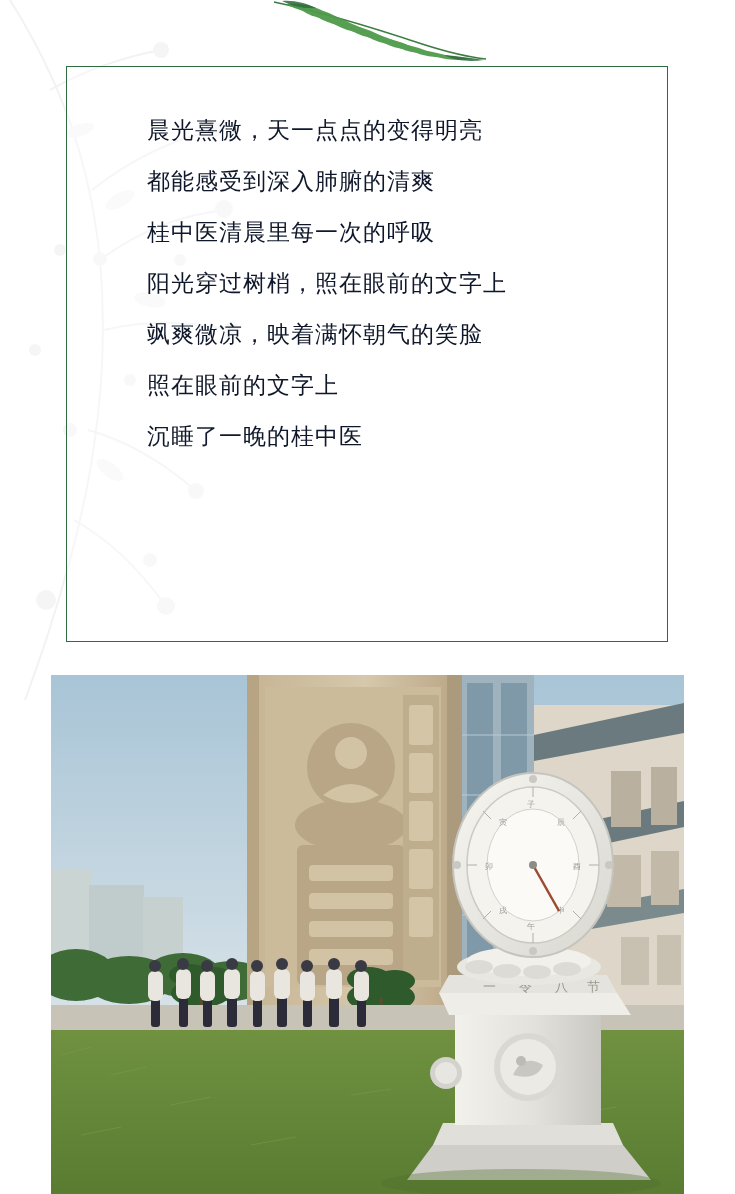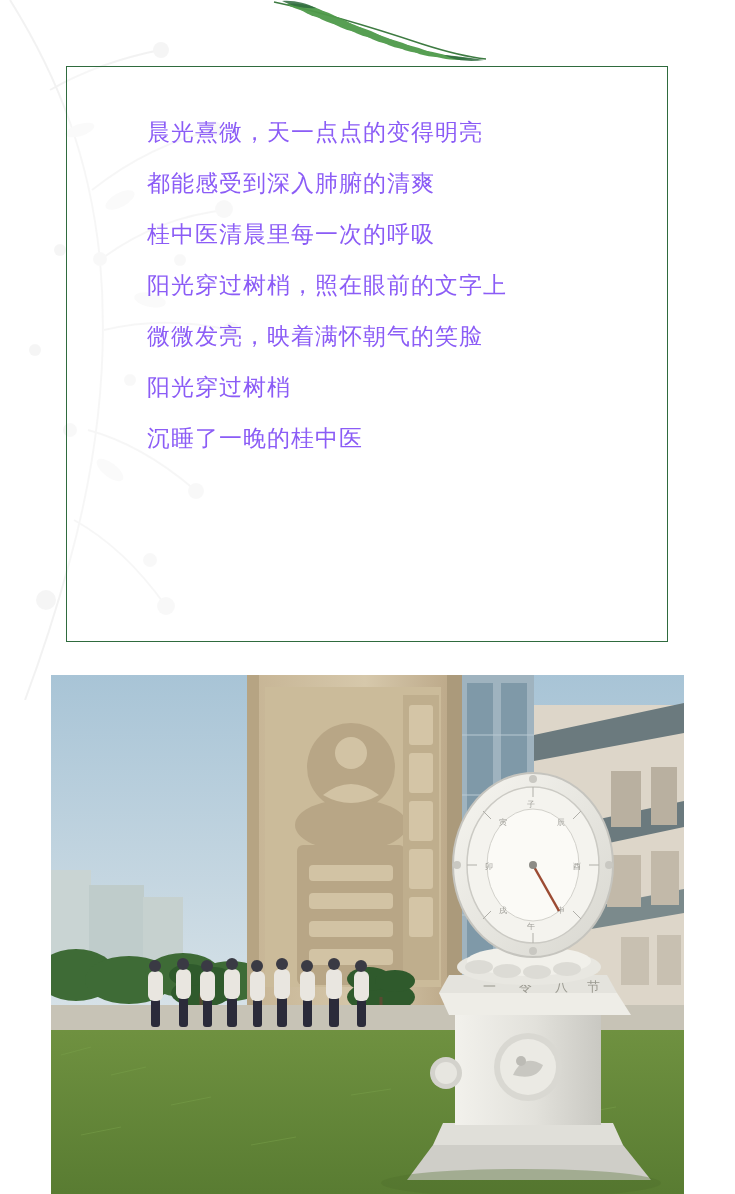--- a/index.html
+++ b/index.html
@@ -43,24 +43,24 @@
     width: 602px;
     height: 576px;
     border: 1px solid #2f6b3e;
     box-sizing: border-box;
     background: rgba(255,255,255,0.35);
   }
   .poem-inner {
     padding: 40px 36px 0 80px;
   }
   .poem-line {
-    font-family: Liberation Sans, sans-serif;
+    font-family: Liberation Mono, monospace;
     font-size: 23px;
     line-height: 51px;
-    color: #8b5cf6;
+    color: #0f172a;
     letter-spacing: 1px;
     white-space: pre-wrap;
   }
 
   
   .photo {
     position: absolute;
     left: 51px;
     top: 675px;
     width: 633px;
@@ -132,22 +132,22 @@
     </g>
   </svg>
 </div>
 
 <div class="poem-card">
   <div class="poem-inner">
     <div class="poem-line">晨光熹微，天一点点的变得明亮</div>
     <div class="poem-line">都能感受到深入肺腑的清爽</div>
     <div class="poem-line">桂中医清晨里每一次的呼吸</div>
     <div class="poem-line">阳光穿过树梢，照在眼前的文字上</div>
-    <div class="poem-line">微微发亮，映着满怀朝气的笑脸</div>
-    <div class="poem-line">阳光穿过树梢</div>
+    <div class="poem-line">飒爽微凉，映着满怀朝气的笑脸</div>
+    <div class="poem-line">照在眼前的文字上</div>
     <div class="poem-line">沉睡了一晚的桂中医</div>
   </div>
 </div>
 
 <div class="photo">
   <svg width="633" height="519" viewBox="0 0 633 519" xmlns="http://www.w3.org/2000/svg" aria-hidden="true">
     <defs>
       <linearGradient id="skyG" x1="0" y1="0" x2="0" y2="1">
         <stop offset="0%" stop-color="#a8c4d6"></stop>
         <stop offset="100%" stop-color="#d7e2e8"></stop>

